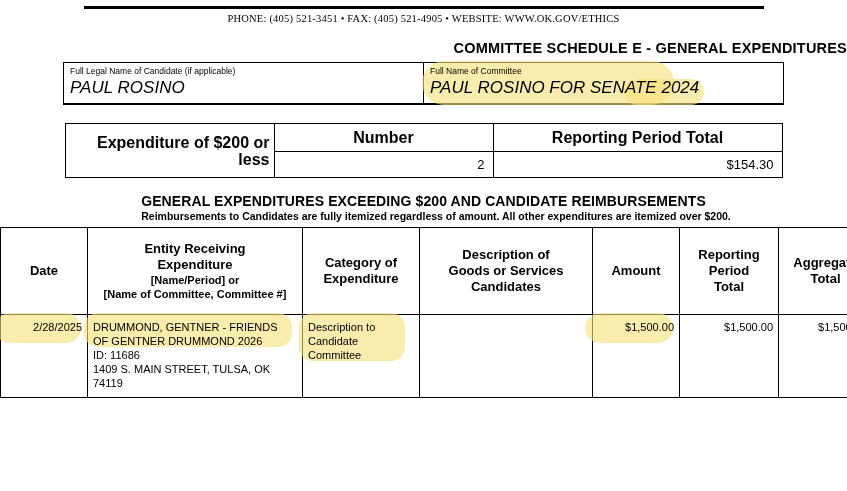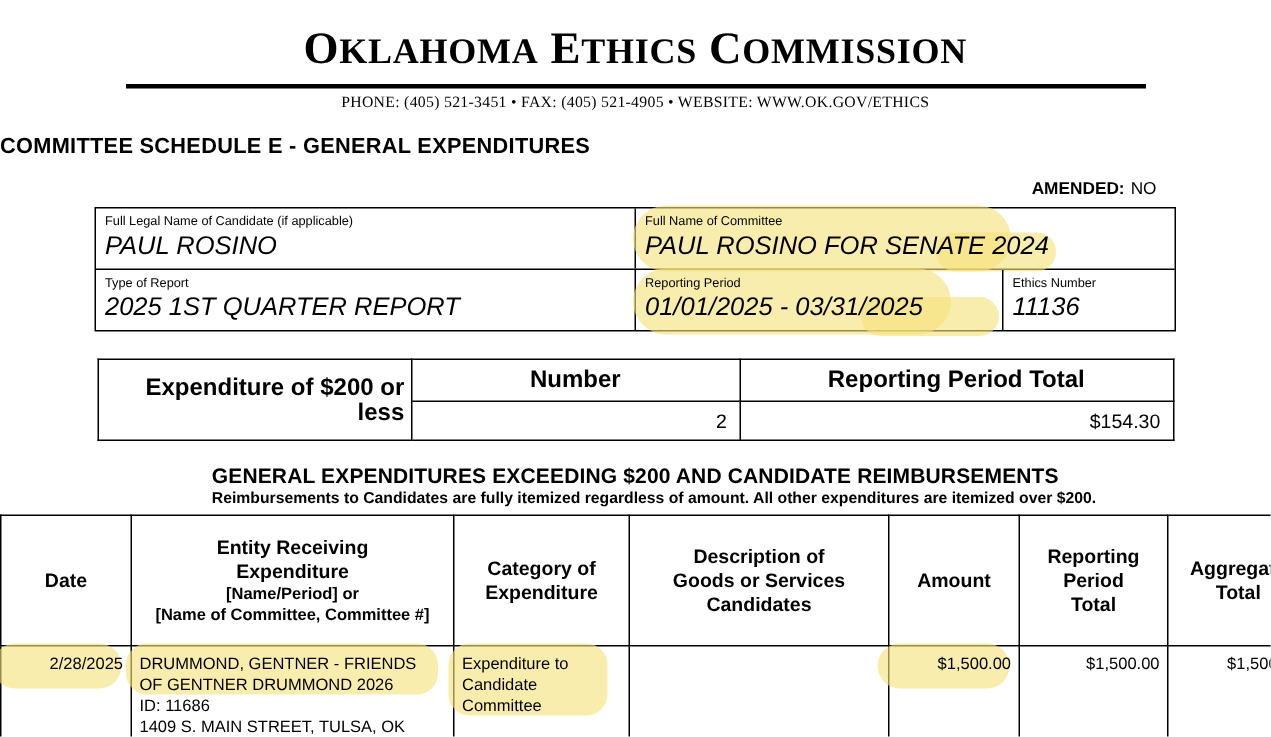--- a/index.html
+++ b/index.html
@@ -44,21 +44,21 @@
   .contact-line {
     text-align: center;
     font-size: 10.5px;
     letter-spacing: 0.2px;
     margin-top: 4px;
     font-variant: small-caps;
     white-space: nowrap;
   }
 
   .schedule-title {
-    text-align: left;
+    text-align: right;
     font-family: "Liberation Sans", sans-serif;
     font-weight: bold;
     font-size: 14.5px;
     margin-top: 16px;
     letter-spacing: 0.2px;
   }
 
   .amended-row {
     text-align: right;
     font-family: "Liberation Sans", sans-serif;
@@ -208,61 +208,39 @@
   .td-rpt    { width: 92px;  text-align: right; }
   .td-agg    { width: 87px;  text-align: right; }
 
   .cellwrap { position: relative; z-index: 1; }
 </style>
 </head>
 <body>
 
 <div class="page">
 
-  <div class="doc-title">
-    <span><span class="cap">O</span><span class="sm">KLAHOMA</span> <span class="cap">E</span><span class="sm">THICS</span> <span class="cap">C</span><span class="sm">OMMISSION</span></span>
-  </div>
   <div class="title-rule"></div>
   <div class="contact-line">PHONE: (405) 521-3451  •  FAX: (405) 521-4905  •  WEBSITE: WWW.OK.GOV/ETHICS</div>
 
   <div class="schedule-title">COMMITTEE SCHEDULE E - GENERAL EXPENDITURES</div>
 
-  <div class="amended-row">
-    <span>AMENDED:</span><span class="amended-val">NO</span>
-  </div>
 
   <div class="ident">
     <div class="ident-row top">
       <div class="cell c-name">
         <div class="lbl">Full Legal Name of Candidate (if applicable)</div>
         <div class="val">PAUL ROSINO</div>
       </div>
       <div class="cell c-comm">
         <div class="hl" style="left:-2px; top:-2px; width:252px; height:44px;"></div>
         <div class="hl" style="left:200px; top:16px; width:80px; height:26px;"></div>
         <div class="lbl">Full Name of Committee</div>
         <div class="val">PAUL ROSINO FOR SENATE 2024</div>
       </div>
     </div>
-    <div class="ident-row">
-      <div class="cell c-type">
-        <div class="lbl">Type of Report</div>
-        <div class="val">2025 1ST QUARTER REPORT</div>
-      </div>
-      <div class="cell c-period">
-        <div class="hl" style="left:-2px; top:-1px; width:212px; height:44px;"></div>
-        <div class="hl" style="left:150px; top:18px; width:92px; height:26px;"></div>
-        <div class="lbl">Reporting Period</div>
-        <div class="val">01/01/2025 - 03/31/2025</div>
-      </div>
-      <div class="cell c-ethics">
-        <div class="lbl">Ethics Number</div>
-        <div class="val">11136</div>
-      </div>
-    </div>
   </div>
 
   <table class="sum-table">
     <tbody>
         <tr>
       <td class="sum-head sum-left" rowspan="2">Expenditure of $200 or less</td>
       <td class="sum-head sum-mid">Number</td>
       <td class="sum-head sum-right">Reporting Period Total</td>
     </tr>
     <tr>
@@ -322,21 +300,21 @@
             <div>DRUMMOND, GENTNER - FRIENDS</div>
             <div>OF GENTNER DRUMMOND 2026</div>
             <div>ID: 11686</div>
             <div>1409 S. MAIN STREET, TULSA, OK</div>
             <div>74119</div>
           </div>
         </td>
         <td class="td-cat">
           <div class="hl" style="left:-4px; top:-2px; width:106px; height:48px; border-radius:14px;"></div>
           <div class="cellwrap">
-            <div>Expenditure to</div>
+            <div>Description to</div>
             <div>Candidate</div>
             <div>Committee</div>
           </div>
         </td>
         <td class="td-desc">
           <div class="cellwrap"></div>
         </td>
         <td class="td-amt">
           <div class="hl" style="left:-8px; top:-2px; width:88px; height:30px;"></div>
           <div class="cellwrap">$1,500.00</div>

